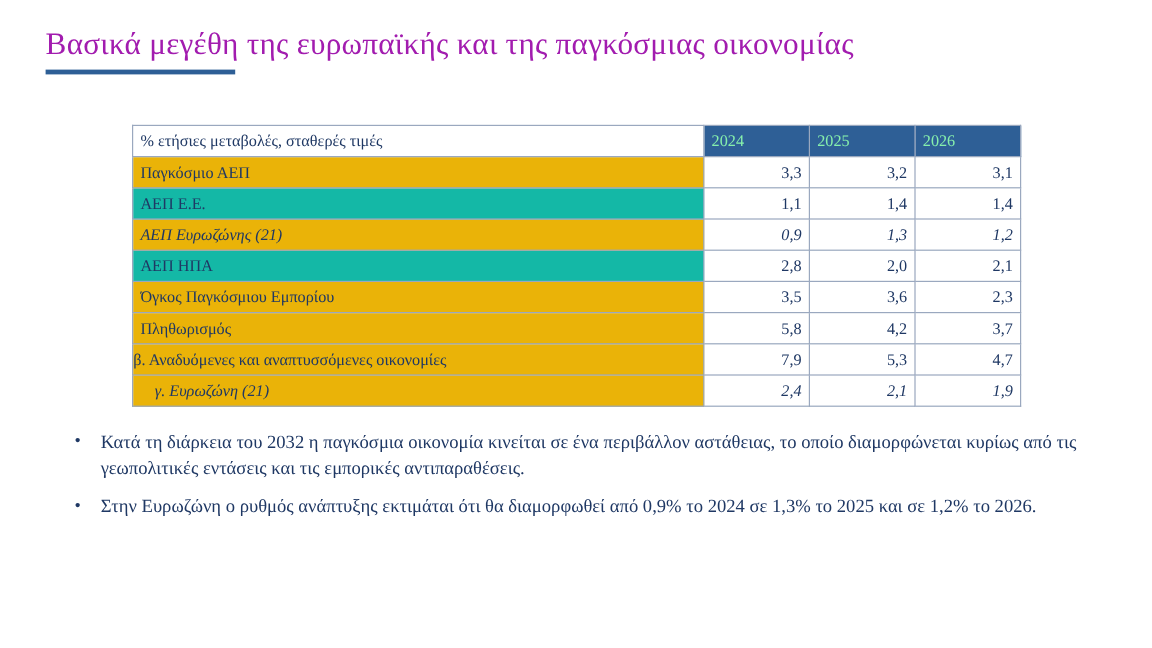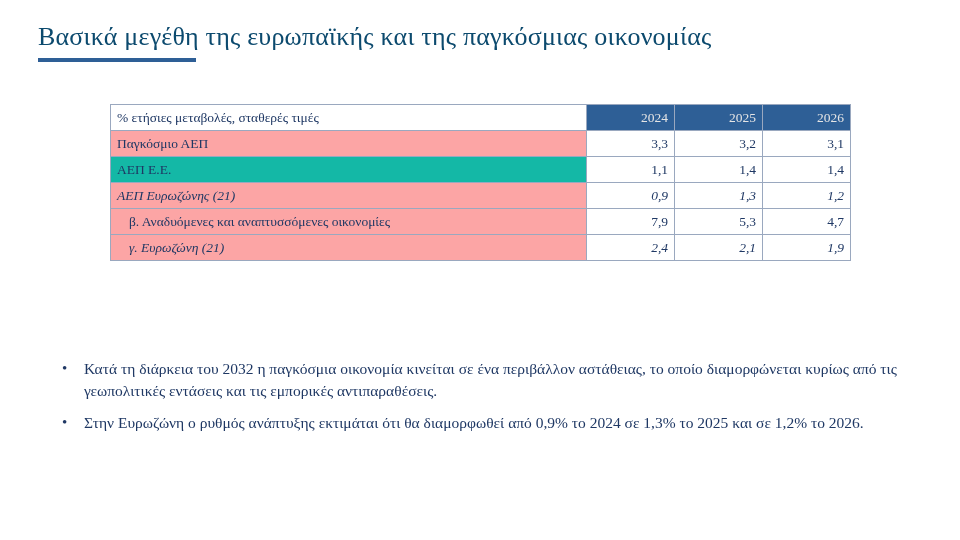--- a/index.html
+++ b/index.html
@@ -22,21 +22,21 @@
   }
   .title-block {
     position: absolute;
     left: 38px;
     top: 22px;
     width: 880px;
   }
   .slide-title {
     font-family: "Liberation Serif", serif;
     font-size: 26px;
-    color: #0c4a6e;
+    color: #a21caf;
     letter-spacing: 0.2px;
     white-space: nowrap;
   }
   .title-rule {
     margin-top: 6px;
     width: 158px;
     height: 4px;
     background: #2e5f96;
   }
 
@@ -60,48 +60,48 @@
   table.data col.c3 { width: 88px; }
 
   table.data th, table.data td {
     border: 1px solid #9aa8bf;
     padding: 2px 6px;
     height: 21px;
     vertical-align: middle;
   }
   thead th {
     background: #2e5f96;
-    color: #e5e5e5;
+    color: #86efac;
     font-weight: normal;
-    text-align: right;
+    text-align: left;
     font-size: 13.5px;
   }
   thead th.head-label {
     background: #ffffff;
     color: #1f3864;
     text-align: left;
     font-style: normal;
   }
   tbody td.label {
     text-align: left;
     background: #14b8a6;
   }
   tbody td.num {
     text-align: right;
     background: #ffffff;
   }
   tbody tr.shade td.label {
-    background: #fca5a5;
+    background: #eab308;
   }
   tbody tr.ital td {
     font-style: italic;
     margin-left: 32px;
   }
   tbody td.label.indent1 { padding-left: 18px; }
-  tbody td.label.indent2 { padding-left: 18px; }
+  tbody td.label.indent2 { padding-left: 0; }
 
   
   .bullets {
     position: absolute;
     left: 62px;
     top: 358px;
     width: 846px;
     color: #1f3864;
     font-size: 15.5px;
     line-height: 1.42;
@@ -160,20 +160,38 @@
           <td class="num">1,1</td>
           <td class="num">1,4</td>
           <td class="num">1,4</td>
         </tr>
         <tr class="shade ital">
           <td class="label">ΑΕΠ Ευρωζώνης (21)</td>
           <td class="num">0,9</td>
           <td class="num">1,3</td>
           <td class="num">1,2</td>
         </tr>
+        <tr>
+          <td class="label">ΑΕΠ ΗΠΑ</td>
+          <td class="num">2,8</td>
+          <td class="num">2,0</td>
+          <td class="num">2,1</td>
+        </tr>
+        <tr class="shade">
+          <td class="label">Όγκος Παγκόσμιου Εμπορίου</td>
+          <td class="num">3,5</td>
+          <td class="num">3,6</td>
+          <td class="num">2,3</td>
+        </tr>
+        <tr class="shade">
+          <td class="label">Πληθωρισμός</td>
+          <td class="num">5,8</td>
+          <td class="num">4,2</td>
+          <td class="num">3,7</td>
+        </tr>
         <tr class="shade">
           <td class="label indent2">β. Αναδυόμενες και αναπτυσσόμενες οικονομίες</td>
           <td class="num">7,9</td>
           <td class="num">5,3</td>
           <td class="num">4,7</td>
         </tr>
         <tr class="shade ital">
           <td class="label indent1">γ. Ευρωζώνη (21)</td>
           <td class="num">2,4</td>
           <td class="num">2,1</td>

